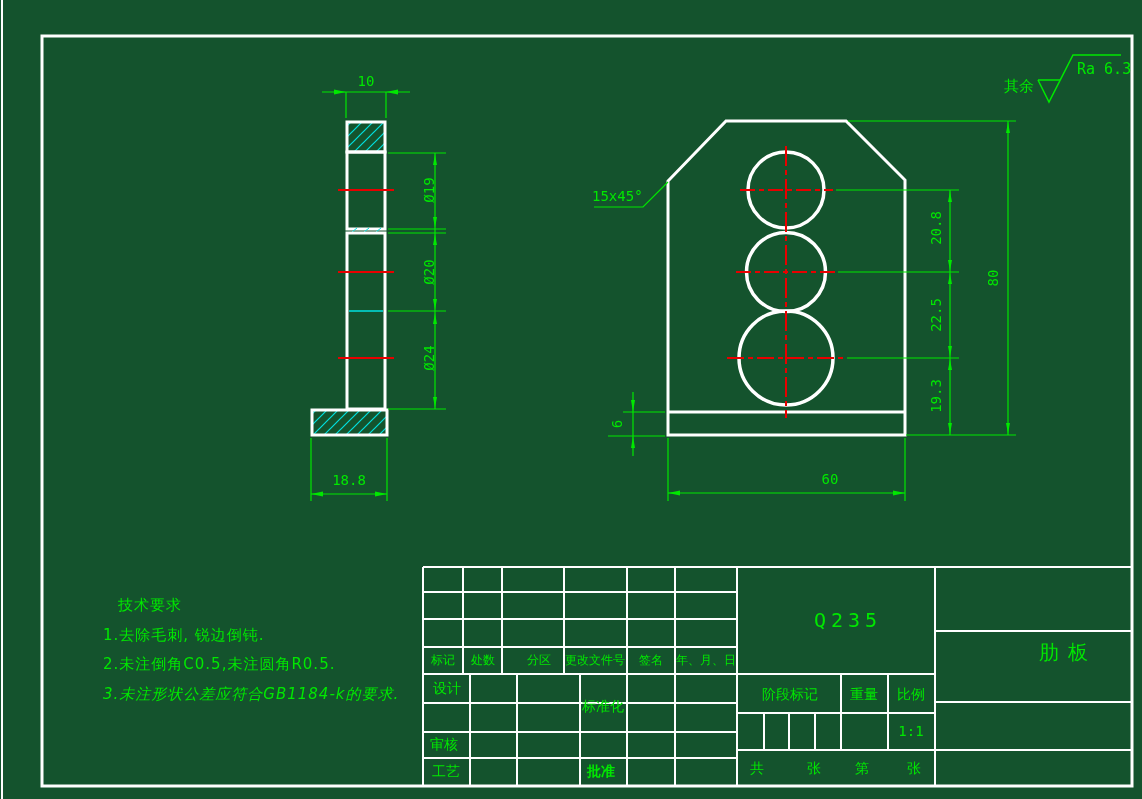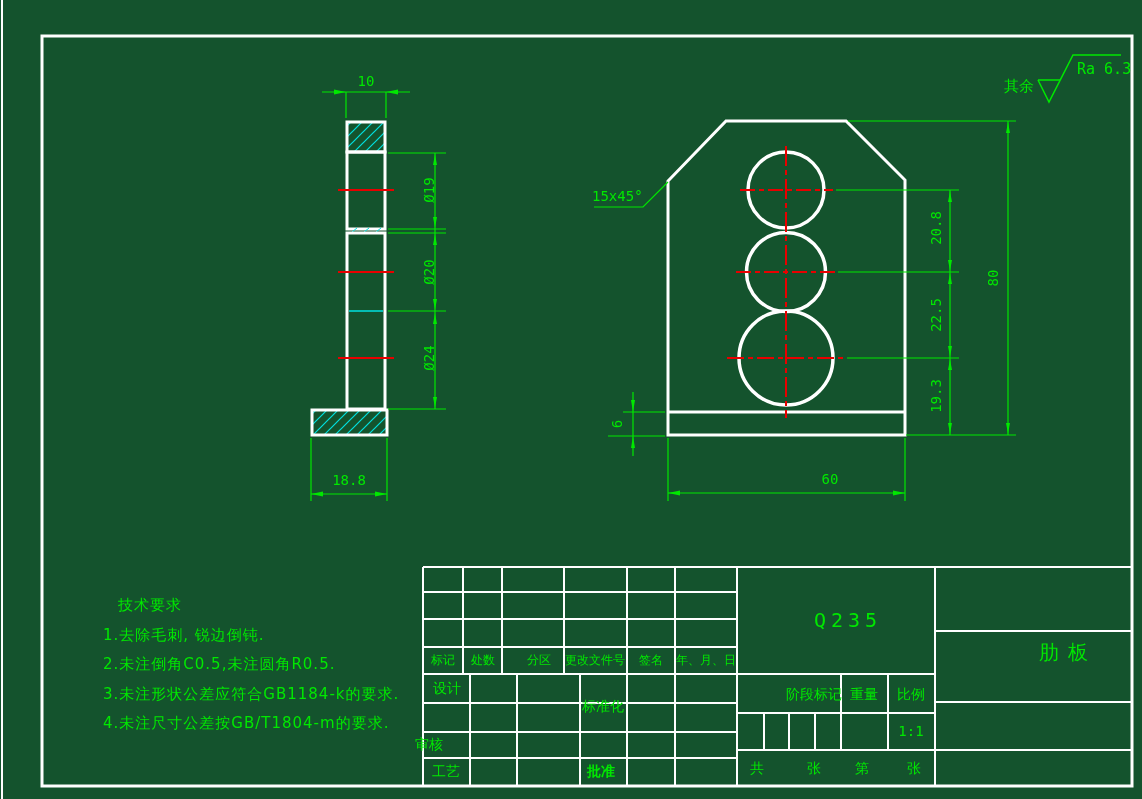--- a/index.html
+++ b/index.html
@@ -186,40 +186,39 @@
   <div class="t v s14" style="left:993px;top:278px;">80</div>
   <div class="t v s14" style="left:617px;top:424px;">6</div>
   <div class="t c s14" style="left:830px;top:479px;text-align:center;">60</div>
 
   <div class="t cn s15" style="left:1004px;top:79px;">其余</div>
   <div class="t s15" style="left:1077px;top:62px;">Ra 6.3</div>
 
   <div class="t cn s15 tech" style="left:118px;top:598px;">技术要求</div>
   <div class="t cn s15 tech" style="left:103px;top:628px;">1.去除毛刺, 锐边倒钝.</div>
   <div class="t cn s15 tech" style="left:103px;top:657px;">2.未注倒角C0.5,未注圆角R0.5.</div>
-  <div class="t cn s15 tech" style="left:103px;top:687px;">3.未注形状公差应符合GB1184-k的要求.</div>
-  <div class="t cn s15 tech" style="left:103px;top:716px;">4.未注尺寸公差按GB/T1804-m的要求.</div>
+  <div class="t cn s15 tech" style="left:103px;top:687px;font-style:italic;">3.未注形状公差应符合GB1184-k的要求.</div>
 
   <div class="t cn c s13" style="left:443px;top:660px;">标记</div>
   <div class="t cn c s13" style="left:483px;top:660px;">处数</div>
   <div class="t cn c s13" style="left:539px;top:660px;">分区</div>
   <div class="t cn c s12" style="left:595px;top:660px;">更改文件号</div>
   <div class="t cn c s13" style="left:651px;top:660px;">签名</div>
   <div class="t cn c s12" style="left:706px;top:660px;text-align:right;">年、月、日</div>
 
   <div class="t cn c s14" style="left:447px;top:688px;">设计</div>
   <div class="t cn c s14" style="left:603px;top:706px;">标准化</div>
-  <div class="t cn c s14" style="left:429px;top:744px;text-align:right;">审核</div>
+  <div class="t cn c s14" style="left:444px;top:744px;text-align:right;">审核</div>
   <div class="t cn c s14" style="left:446px;top:771px;">工艺</div>
   <div class="t cn c s14" style="left:601px;top:771px;font-weight:bold;">批准</div>
 
   <div class="t c s20" style="left:848px;top:620px;">Q235</div>
   <div class="t cn c pn" style="left:1035px;top:652px;margin-left:33px;">肋板</div>
 
-  <div class="t cn c s14" style="left:790px;top:694px;padding-left:48px;">阶段标记</div>
+  <div class="t cn c s14" style="left:790px;top:694px;">阶段标记</div>
   <div class="t cn c s14" style="left:864px;top:694px;">重量</div>
   <div class="t cn c s14" style="left:911px;top:694px;">比例</div>
   <div class="t c s14" style="left:911px;top:731px;">1:1</div>
 
   <div class="t cn c s14" style="left:757px;top:768px;">共</div>
   <div class="t cn c s14" style="left:814px;top:768px;">张</div>
   <div class="t cn c s14" style="left:862px;top:768px;">第</div>
   <div class="t cn c s14" style="left:914px;top:768px;">张</div>
 
 </div>

